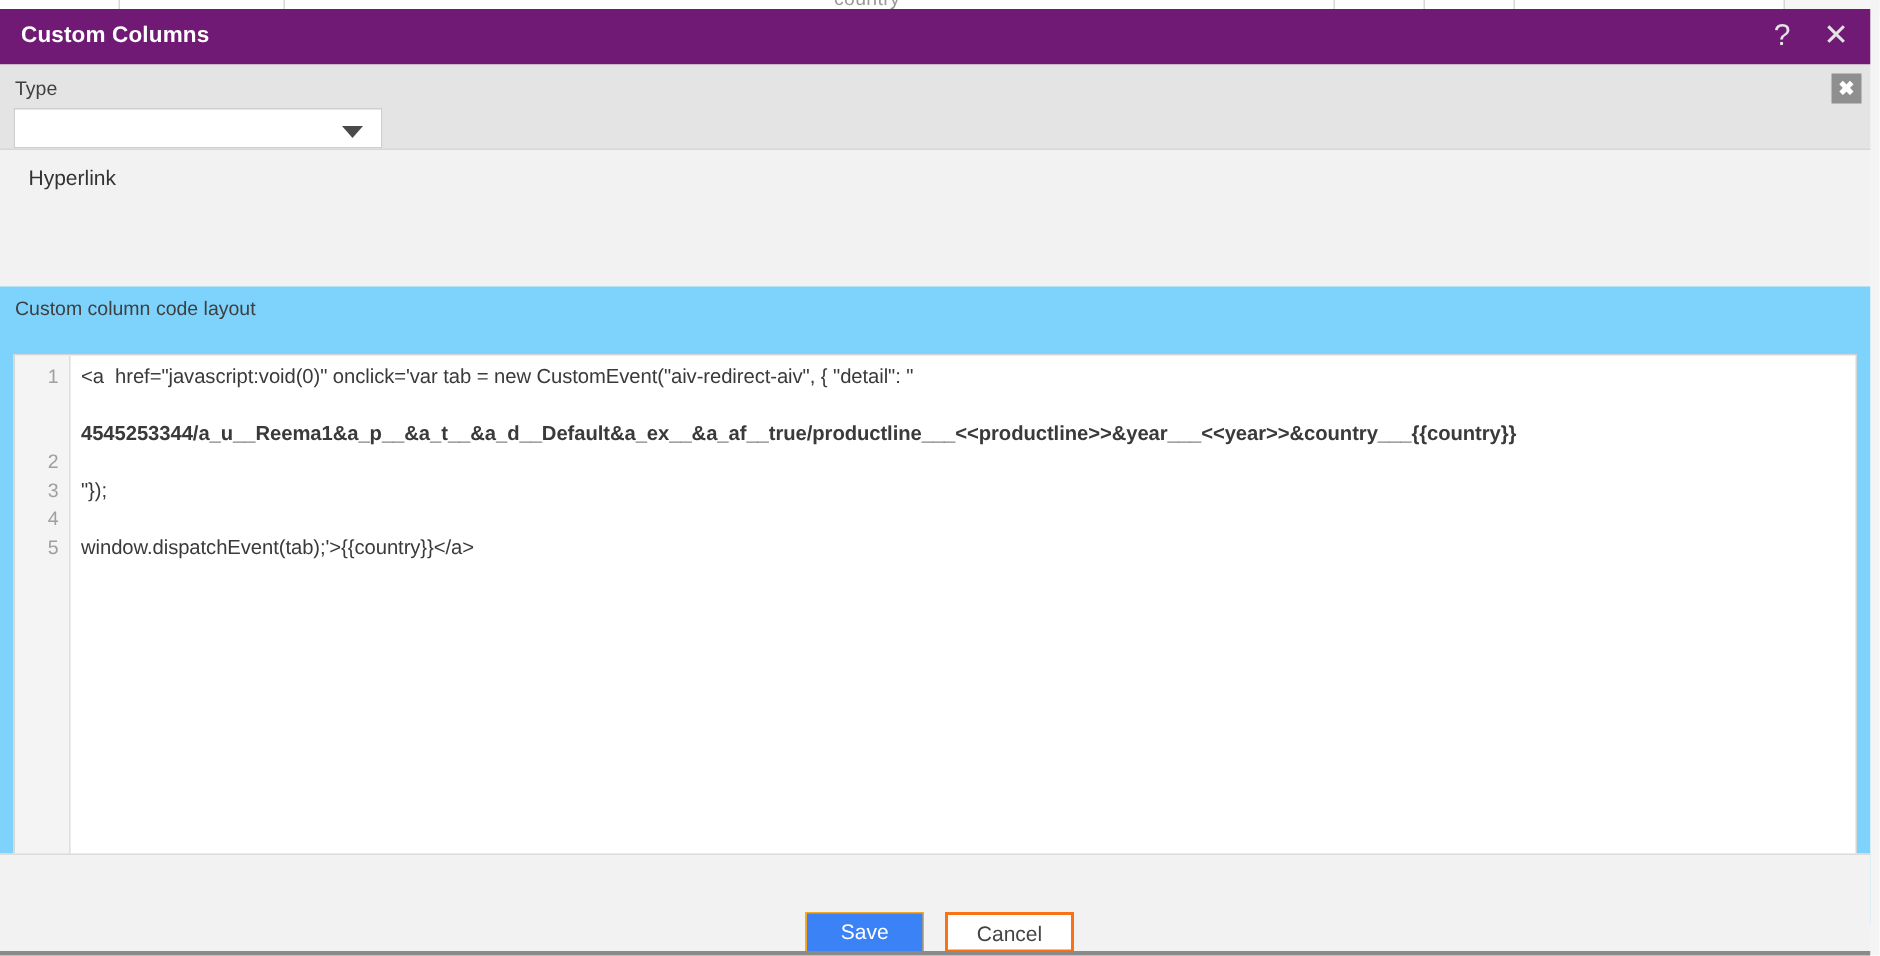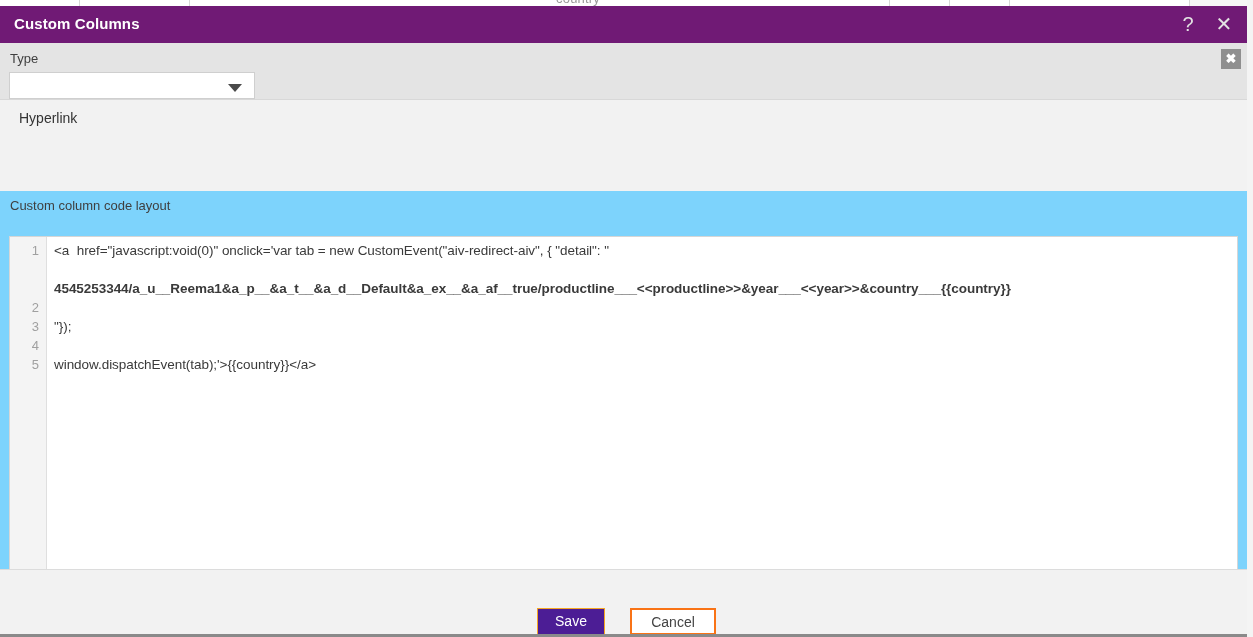--- a/index.html
+++ b/index.html
@@ -249,22 +249,22 @@
     height: 27px;
     font-size: 14px;
     line-height: 25px;
     text-align: center;
     box-sizing: border-box;
     cursor: pointer;
     user-select: none;
   }
   .btn-save {
     left: 537px;
-    width: 68px;
-    background: #4c1d95;
+    width: 79px;
+    background: #3b82f6;
     color: #ffffff;
     border: 1px solid #f5a623;
   }
   .btn-cancel {
     left: 630px;
     width: 86px;
     background: #ffffff;
     color: #444444;
     border: 2px solid #f97316;
   }

